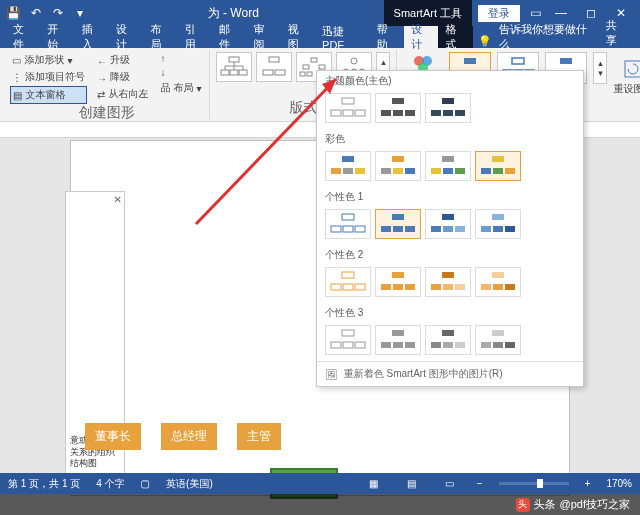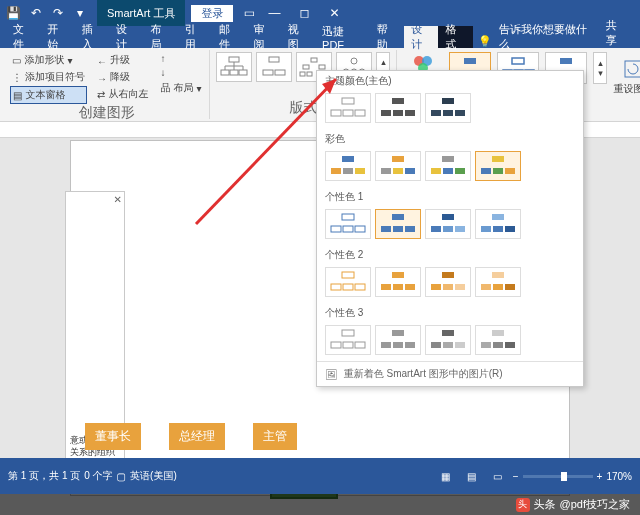--- a/index.html
+++ b/index.html
@@ -3,21 +3,21 @@
 <meta charset="utf-8">
 <style>
 * { margin: 0; padding: 0; box-sizing: border-box; font-family: "Microsoft YaHei", sans-serif; }
 body { width: 640px; height: 515px; background: #fff; overflow: hidden; font-size: 11px; position: relative; }
 
 
 .titlebar { height: 26px; background: #2b579a; color: #fff; display: flex; align-items: center; padding: 0 4px; }
 .titlebar .left-icons { display: flex; gap: 2px; }
 .titlebar .ico { width: 20px; height: 20px; display: flex; align-items: center; justify-content: center; font-size: 12px; }
 .titlebar .title { flex: 1; text-align: center; font-size: 12px; }
-.titlebar .tool-tab { background: #0c4a6e; padding: 0 10px; height: 26px; display: flex; align-items: center; margin-left: 7px; }
+.titlebar .tool-tab { background: #0f172a; padding: 0 10px; height: 26px; display: flex; align-items: center; margin-left: 7px; }
 .titlebar .login { background: #fff; color: #2b579a; padding: 1px 10px; font-size: 11px; margin: 0 6px; }
 .titlebar .win-btns { display: flex; }
 .titlebar .win-btns .ico { width: 30px; }
 
 
 .tabs { height: 22px; background: #2b579a; color: #fff; display: flex; align-items: flex-end; padding: 0 6px; font-size: 11px; }
 .tabs .tab { padding: 0 7px; height: 22px; display: flex; align-items: center; }
 .tabs .tab.active { background: #f3f3f3; color: #2b579a; }
 .tabs .tab.fmt { background: #0f172a; }
 .tabs .spacer { flex: 1; }
@@ -42,37 +42,37 @@
 
 
 .canvas { position: relative; height: 356px; background: #e6e6e6; }
 .page { position: absolute; left: 70px; top: 2px; width: 500px; height: 356px; background: #fff; border: 1px solid #c0c0c0; }
 .left-pane { position: absolute; left: -6px; top: 50px; width: 60px; height: 300px; background: #fff; border: 1px solid #c9c9c9; font-size:10px; }
 .left-pane .close { position: absolute; right: 2px; top: 2px; font-size:10px; color:#666; }
 .left-pane .hint { position:absolute; bottom:20px; left:4px; right:4px; font-size:9px; color:#333; line-height:1.3; }
 .left-pane .link { position:absolute; bottom:4px; left:4px; color:#1a5fb4; font-size:9px; }
 
 
-.smart { position: absolute; left: 85px; top: 285px; display: flex; gap: 28px; }
+.smart { position: absolute; left: 85px; top: 285px; display: flex; gap: 20px; }
 .box { padding: 5px 10px; color: #fff; font-size: 12px; background: #e8a23d; }
 .box2 { position: absolute; left: 270px; top: 330px; padding: 5px 14px; background: #5a9e4e; color:#fff; font-size:12px; border:2px solid #3d7a32; }
 
 
 .gallery { position: absolute; left: 316px; top: 70px; width: 268px; background: #fff; border: 1px solid #c9c9c9; box-shadow: 2px 2px 6px rgba(0,0,0,.2); z-index: 20; }
 .gallery .section-label { padding: 3px 8px; font-size: 10px; color: #555; }
 .gallery .swatch-row { display: flex; gap: 4px; padding: 2px 8px 6px; }
 .gallery .swatch { width: 46px; height: 30px; border: 1px solid #ddd; background: #fff; display:flex;align-items:center;justify-content:center; }
 .gallery .swatch.hover { border: 1px solid #e8a23d; background:#fff3e0; }
 .gallery .footer { border-top: 1px solid #e0e0e0; padding: 5px 8px; font-size: 10px; color: #666; display:flex; gap:6px; align-items:center; }
 
 
 .arrow { position: absolute; left: 186px; top: 64px; width: 170px; height: 170px; pointer-events: none; z-index: 30; }
 
 
-.statusbar { position: absolute; bottom: 21px; left: 0; right: 0; height: 36px; background: #2b579a; color: #fff; display: flex; align-items: center; padding: 0 8px; font-size: 10px; gap: 4px; }
+.statusbar { position: absolute; bottom: 21px; left: 0; right: 0; height: 21px; background: #2b579a; color: #fff; display: flex; align-items: center; padding: 0 8px; font-size: 10px; gap: 16px; }
 .statusbar .spacer { flex:1; }
 .statusbar .view-btn { width: 22px; text-align: center; }
 .statusbar .zoom-track { width: 70px; height: 3px; background: #5078b0; position:relative; }
 .statusbar .zoom-thumb { position:absolute; left:55%; top:-3px; width:6px; height:9px; background:#fff; }
 
 
 .watermark { position: absolute; bottom: 0; left: 0; right: 0; height: 21px; background: rgba(0,0,0,.65); color: #fff; display: flex; align-items: center; justify-content: flex-end; padding: 0 10px; font-size: 11px; gap:4px; }
 .watermark .logo { width:14px;height:14px;background:#e74c3c;border-radius:3px;display:inline-flex;align-items:center;justify-content:center;font-size:9px; }
 
 
@@ -81,20 +81,21 @@
 </head>
 <body>
 
 <div class="titlebar">
   <div class="left-icons">
     <span class="ico">💾</span>
     <span class="ico">↶</span>
     <span class="ico">↷</span>
     <span class="ico">▾</span>
   </div>
+  <span class="title">为 - Word</span>
   <span class="tool-tab">SmartArt 工具</span>
   <span class="login">登录</span>
   <span class="ico">▭</span>
   <div class="win-btns">
     <span class="ico">—</span>
     <span class="ico">◻</span>
     <span class="ico">✕</span>
   </div>
 </div>
 
@@ -430,21 +431,21 @@
   </div>
 </div>
 
 <svg class="arrow" viewBox="0 0 170 170">
   <line x1="10" y1="160" x2="150" y2="15" stroke="#e03030" stroke-width="3"></line>
   <polygon points="150,15 136,20 144,30" fill="#e03030"></polygon>
 </svg>
 
 <div class="statusbar">
   <span>第 1 页，共 1 页</span>
-  <span>0 个字</span>
+  <span>4 个字</span>
   <span>▢</span>
   <span>英语(美国)</span>
   <span class="spacer"></span>
   <span class="view-btn">▦</span>
   <span class="view-btn">▤</span>
   <span class="view-btn">▭</span>
   <span>−</span>
   <div class="zoom-track">
       <div class="zoom-thumb"></div>
     </div>

